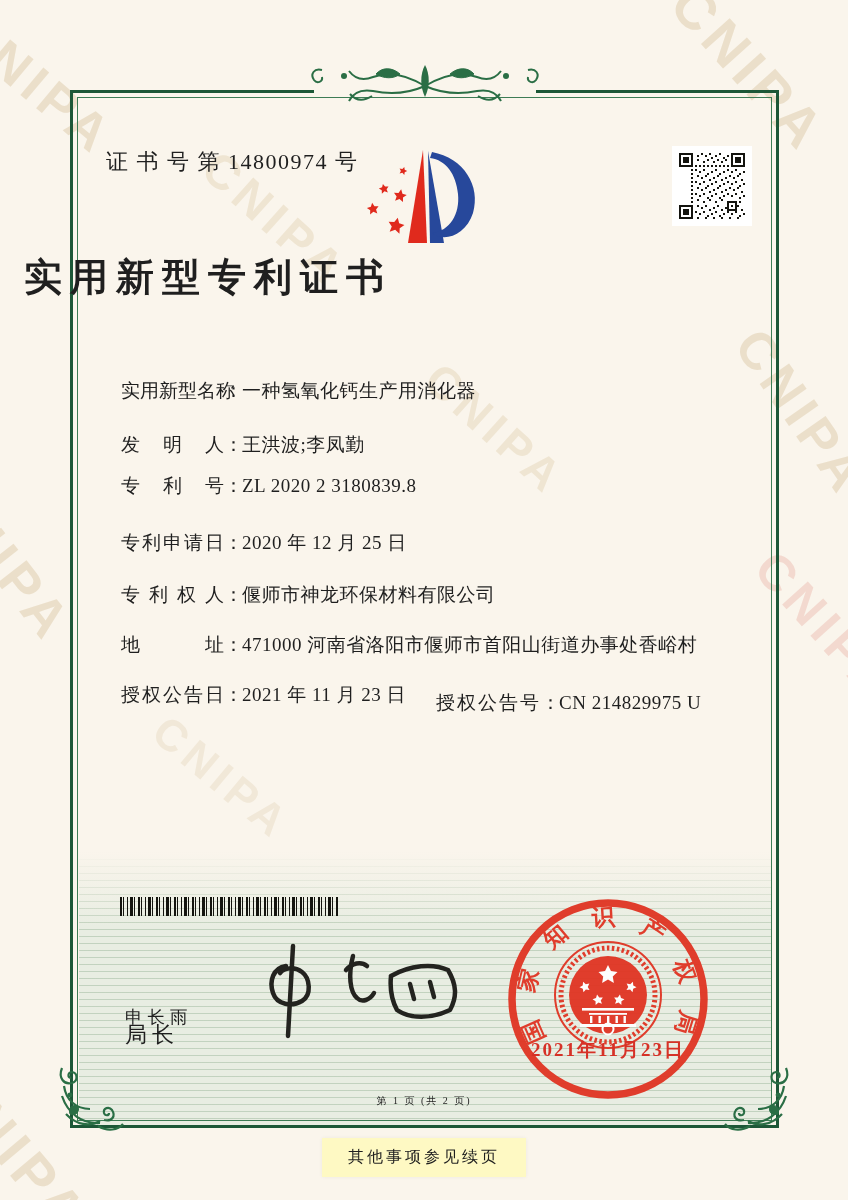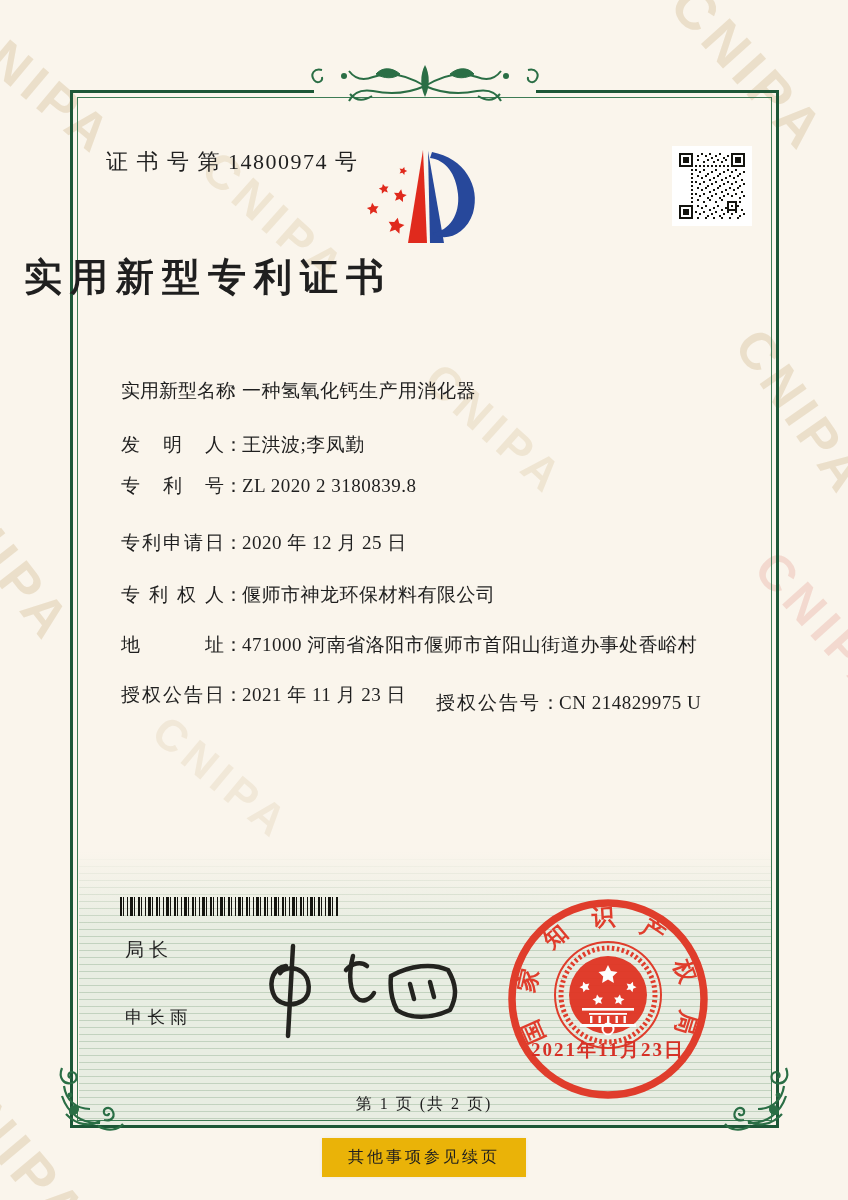--- a/index.html
+++ b/index.html
@@ -52,28 +52,28 @@
   .paras p{ text-indent:2em; }
   .barcode{
     position:absolute; left:120px; top:897px; width:218px; height:19px;
     background:repeating-linear-gradient(90deg,
       #14140f 0 2px, transparent 2px 3px,
       #14140f 3px 4px, transparent 4px 7px,
       #14140f 7px 8px, transparent 8px 10px,
       #14140f 10px 13px, transparent 13px 14px,
       #14140f 14px 15px, transparent 15px 18px);
   }
-  .signer-title{ position:absolute; left:125px; top:937px; font-size:19px; letter-spacing:5px;font-family:Liberation Mono, monospace; }
+  .signer-title{ position:absolute; left:125px; top:1020px; font-size:22px; letter-spacing:5px;font-family:Liberation Mono, monospace; }
   .signer-name{ position:absolute; left:125px; top:1005px; font-size:17.5px; letter-spacing:5px; }
   .signature{ position:absolute; left:246px; top:934px; }
   .seal{ position:absolute; left:505px; top:896px; }
   .page-info{ position:absolute; left:0; top:1094px; width:100%; text-align:center;
-    font-size:16px; letter-spacing:2px; }
+    font-size:10px; letter-spacing:2px; }
   .note-box{ position:absolute; left:50%; top:1138px; transform:translateX(-50%);
-    background:#eab308; padding:9px 26px; font-size:16px; letter-spacing:3px;
+    background:#fef9c3; padding:9px 26px; font-size:16px; letter-spacing:3px;
     box-shadow:0 0 4px rgba(0,0,0,.05); white-space:nowrap; z-index:6; }
 </style>
 </head>
 <body>
 
 <div class="page">
 
   <span class="wm" style="left:-18px;top:0px;font-size:52px;transform:rotate(40deg)">CNIPA</span>
   <span class="wm" style="left:706px;top:-28px;font-size:56px;transform:rotate(48deg)">CNIPA</span>
   <span class="wm" style="left:228px;top:140px;font-size:48px;transform:rotate(42deg);color:#efe5d2">CNIPA</span>

